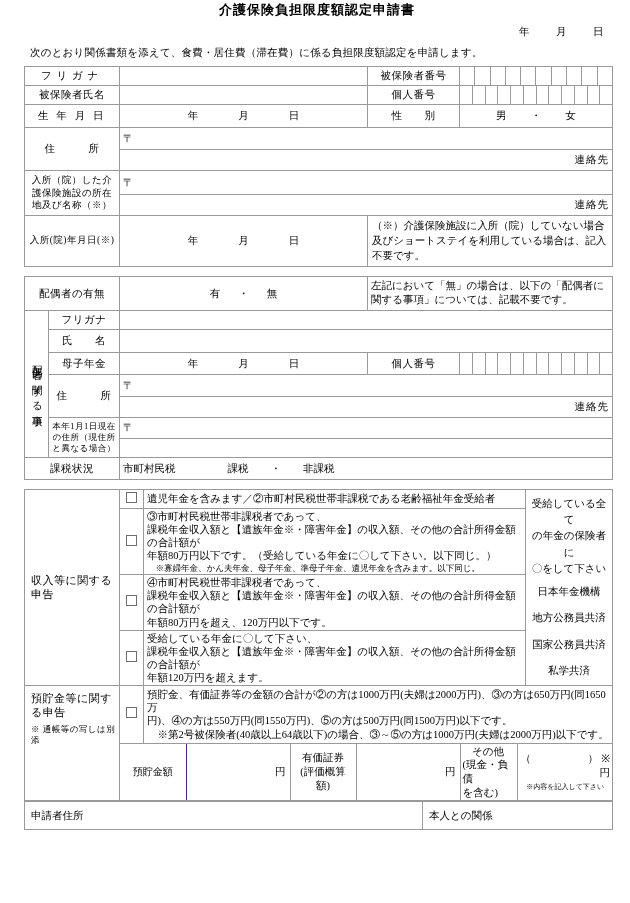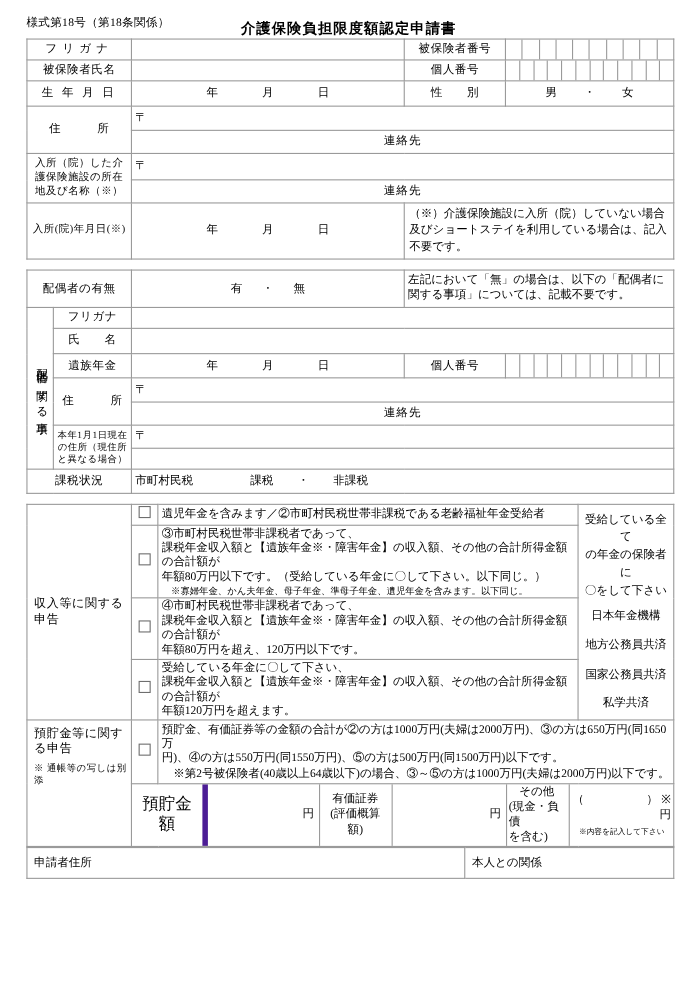--- a/index.html
+++ b/index.html
@@ -39,40 +39,43 @@
 
   .ymd{display:flex;justify-content:center;align-items:center;gap:0;}
   .ymd span{display:inline-block;}
   .ymd .g1{margin-right:40px;}
   .ymd .g2{margin-right:40px;}
 
   .sexrow{text-align:center;letter-spacing:.2px;}
   .sexrow span{margin:0 12px;}
 
   .postal{font-size:10px;}
-  .renraku{text-align:center;letter-spacing:1px;}
+  .renraku{text-align:right;letter-spacing:1px;}
 
   
   .vert{writing-mode:vertical-rl;text-orientation:upright;letter-spacing:2px;
         margin:0 auto;display:block;text-align:center;font-size:10.5px;line-height:1;}
 
   
   .cb{width:9px;height:9px;border:1px solid #6e6e6e;display:inline-block;background:#fff;}
 
   .sec-gap{height:9px;}
 
   .bottom-note{font-size:10px;margin:8px 0 4px 10px;}
 </style>
 </head>
 <body>
 
 <div class="page">
 
-  <div class="form-no">様式第18号（第18条関係）</div>
   <div class="doc-title">介護保険負担限度額認定申請書</div>
+  <div class="date-line">
+    <span class="date-y">年</span><span class="date-m">月</span><span>日</span>
+  </div>
+  <div class="lead">次のとおり関係書類を添えて、食費・居住費（滞在費）に係る負担限度額認定を申請します。</div>
 
   <table class="f">
     <colgroup>
       <col style="width:95px">
         <col style="width:248px">
         <col style="width:92px">
         <col style="width:30px">
         <col style="width:123px">
     </colgroup>
     <tbody>
@@ -185,21 +188,21 @@
         <span class="vert">配偶者に関する事項</span>
       </td>
       <td class="lbl">フリガナ</td>
       <td colspan="3"></td>
     </tr>
     <tr style="height:23px">
       <td class="lbl">氏　　名</td>
       <td colspan="3"></td>
     </tr>
     <tr style="height:22px">
-      <td class="lbl">遺族年金</td>
+      <td class="lbl">母子年金</td>
       <td>
         <div class="ymd">
           <span class="g1">年</span>
               <span class="g2">月</span>
               <span>日</span>
         </div>
       </td>
       <td class="lbl">個人番号</td>
       <td style="padding:0">
         <div class="numgrid">
@@ -314,21 +317,21 @@
           <colgroup>
             <col style="width:66px">
                 <col style="width:104px">
                 <col style="width:66px">
                 <col style="width:104px">
                 <col style="width:57px">
                 <col style="width:96px">
           </colgroup>
           <tbody>
                 <tr>
-            <td class="c" style="border:none;border-right:5px solid #4c1d95;font-size:15px">預貯金額</td>
+            <td class="c" style="border:none;border-right:1px solid #4c1d95;font-size:10px">預貯金額</td>
             <td class="r" style="border:none;border-right:1px solid #9a9a9a;vertical-align:middle;padding-right:4px">
               <span>円</span>
             </td>
             <td class="c" style="border:none;border-right:1px solid #9a9a9a;line-height:1.3">
               <div>有価証券</div>
               <div>(評価概算額)</div>
             </td>
             <td class="r" style="border:none;border-right:1px solid #9a9a9a;vertical-align:middle;padding-right:4px">
               <span>円</span>
             </td>

